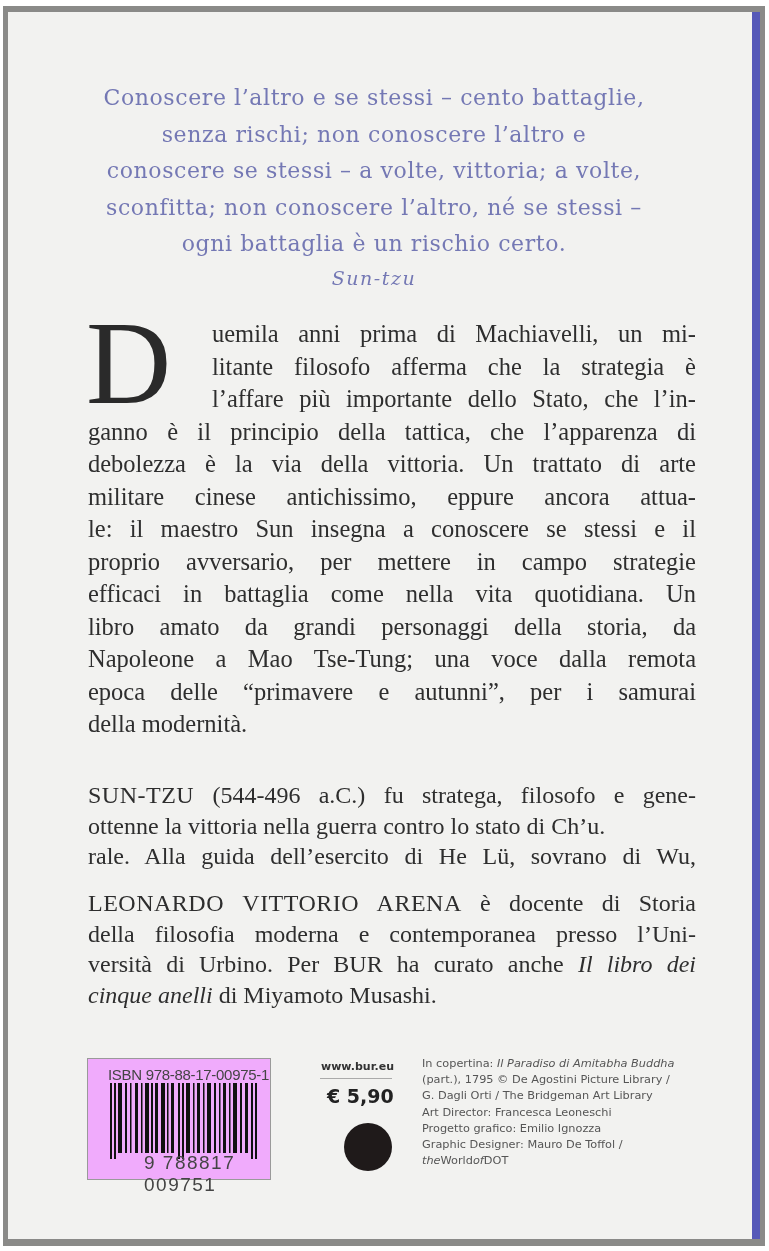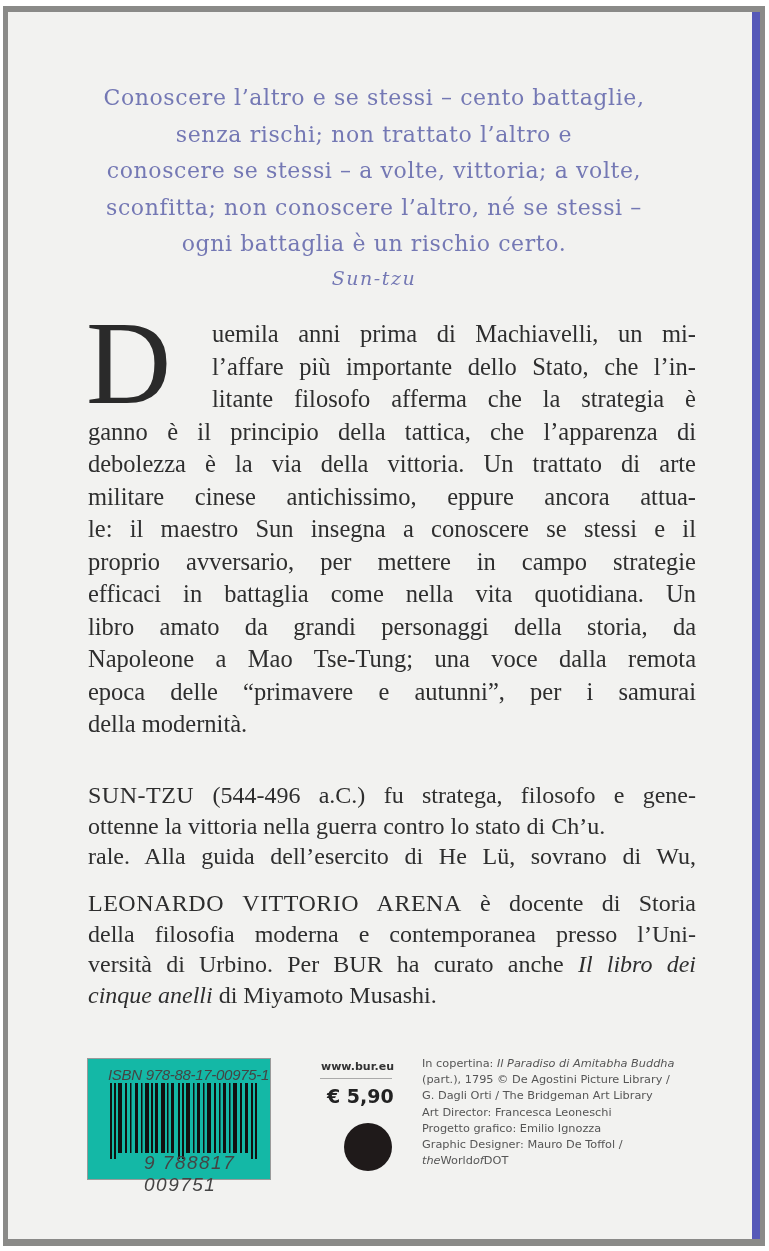--- a/index.html
+++ b/index.html
@@ -23,21 +23,21 @@
     font-size:118px; line-height:100px; color:#2a2a2a; }
 
   .bio { position:absolute; left:88px; width:608px; font-family:"Liberation Serif", serif;
     color:#2e2e2e; font-size:24px; line-height:30.5px; }
   .bio .line { display:block; white-space:nowrap; text-align:justify; text-align-last:justify; }
   .bio .line.last { text-align-last:left; }
   .bio .caps { letter-spacing:0.5px; }
   .bio i { font-style:italic; }
 
   .barcode-box { position:absolute; left:87px; top:1058px; width:182px; height:120px;
-    border:1px solid #9a9a9a; background:#14b8a6;font-style:italic; }
+    border:1px solid #9a9a9a; background:#f0abfc; }
   .isbn-top { position:absolute; left:20px; top:7px; font-family:"Liberation Sans", sans-serif;
     font-size:15px; color:#444; letter-spacing:-0.3px; }
   .bars { position:absolute; left:20px; top:24px; width:150px; height:76px; }
   .isbn-bottom { position:absolute; left:8px; top:93px; font-family:"Liberation Sans", sans-serif;
     font-size:19px; color:#444; letter-spacing:1.5px;margin-left:48px; }
 
   .url { position:absolute; left:321px; top:1060px; font-family:"DejaVu Sans", sans-serif;
     font-weight:bold; font-size:11px; color:#333; }
   .url-rule { position:absolute; left:320px; top:1078px; width:72px; height:1px; background:#aaa; }
   .price { position:absolute; left:327px; top:1085px; font-family:"DejaVu Sans", sans-serif;
@@ -52,32 +52,32 @@
 </head>
 <body>
 
 <div class="frame"></div>
 <div class="page"></div>
 <div class="spine"></div>
 <div class="spine-edge"></div>
 
 <div class="quote">
   <span class="line">Conoscere l’altro e se stessi – cento battaglie,</span>
-  <span class="line">senza rischi; non trattato l’altro e</span>
+  <span class="line">senza rischi; non conoscere l’altro e</span>
   <span class="line">conoscere se stessi – a volte, vittoria; a volte,</span>
   <span class="line">sconfitta; non conoscere l’altro, né se stessi –</span>
   <span class="line">ogni battaglia è un rischio certo.</span>
   <span class="author">Sun-tzu</span>
 </div>
 
 <div class="body-text">
   <span class="dropcap">D</span>
   <span class="line indent">uemila anni prima di Machiavelli, un mi-</span>
+  <span class="line indent">litante filosofo afferma che la strategia è</span>
   <span class="line indent">l’affare più importante dello Stato, che l’in-</span>
-  <span class="line indent">litante filosofo afferma che la strategia è</span>
   <span class="line">ganno è il principio della tattica, che l’apparenza di</span>
   <span class="line">debolezza è la via della vittoria. Un trattato di arte</span>
   <span class="line">militare cinese antichissimo, eppure ancora attua-</span>
   <span class="line">le: il maestro Sun insegna a conoscere se stessi e il</span>
   <span class="line">proprio avversario, per mettere in campo strategie</span>
   <span class="line">efficaci in battaglia come nella vita quotidiana. Un</span>
   <span class="line">libro amato da grandi personaggi della storia, da</span>
   <span class="line">Napoleone a Mao Tse-Tung; una voce dalla remota</span>
   <span class="line">epoca delle “primavere e autunni”, per i samurai</span>
   <span class="line last">della modernità.</span>

